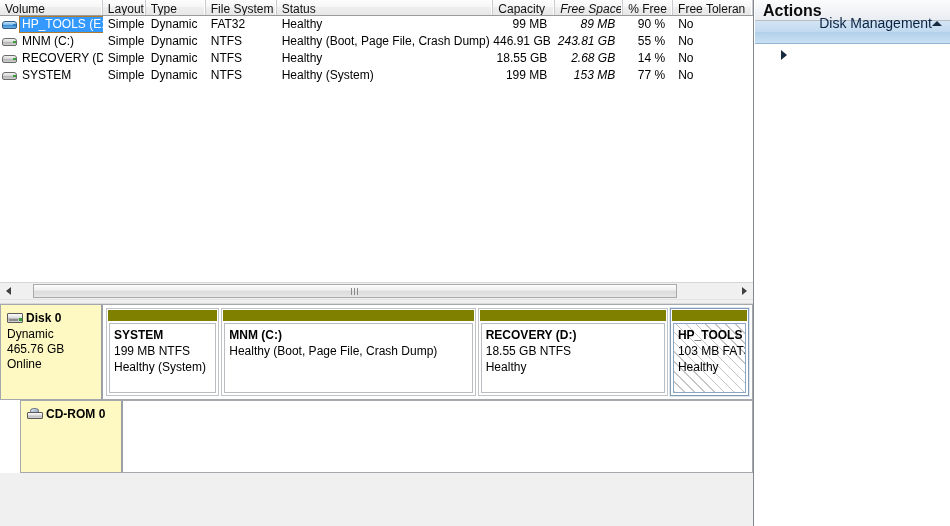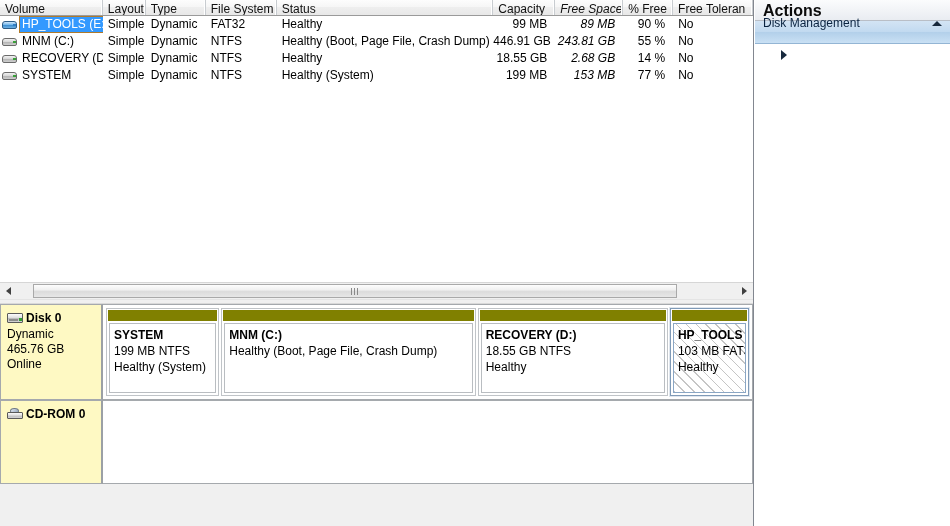--- a/index.html
+++ b/index.html
@@ -364,22 +364,23 @@
     color: #0b0b0b;
   }
   .ap-section {
     height: 23px;
     display: flex;
     align-items: center;
     padding: 0 8px 18px 8px;
     background: linear-gradient(to bottom,#d3e4f4 0%,#c2daf0 48%,#b3d0ea 52%,#c9e0f4 100%);
     border-bottom: 1px solid #93b5d4;
     box-sizing: border-box;
-    font-size: 12px;
+    font-size: 14px;
     color: #0a2340;
+    text-align: right;
   }
   .ap-section .lbl { flex: 1 1 auto; }
   .chev-up {
     width: 0; height: 0;
     border-left: 5px solid transparent;
     border-right: 5px solid transparent;
     border-bottom: 5px solid #17293d;
   }
   .ap-item {
     height: 22px;
@@ -556,21 +557,21 @@
             <div class="part selected" style="width: 12.3%;">
               <div class="part-cap"></div>
               <div class="part-body">
                 <div class="part-name">HP_TOOLS  (E</div>
                 <div class="part-size">103 MB FAT32</div>
                 <div class="part-status">Healthy</div>
               </div>
             </div>
           </div>
         </div>
-        <div class="disk-row" style="height: 84px;">
+        <div class="disk-row" style="height: 73px; padding-left: 20px;">
           <div class="disk-info">
             <div class="disk-title">
               <span class="disk-icon cd-icon">
                 <span class="disc"></span>
                 <span class="shell"></span>
               </span>
               <span>CD-ROM 0</span>
             </div>
           </div>
           <div class="disk-bars">

